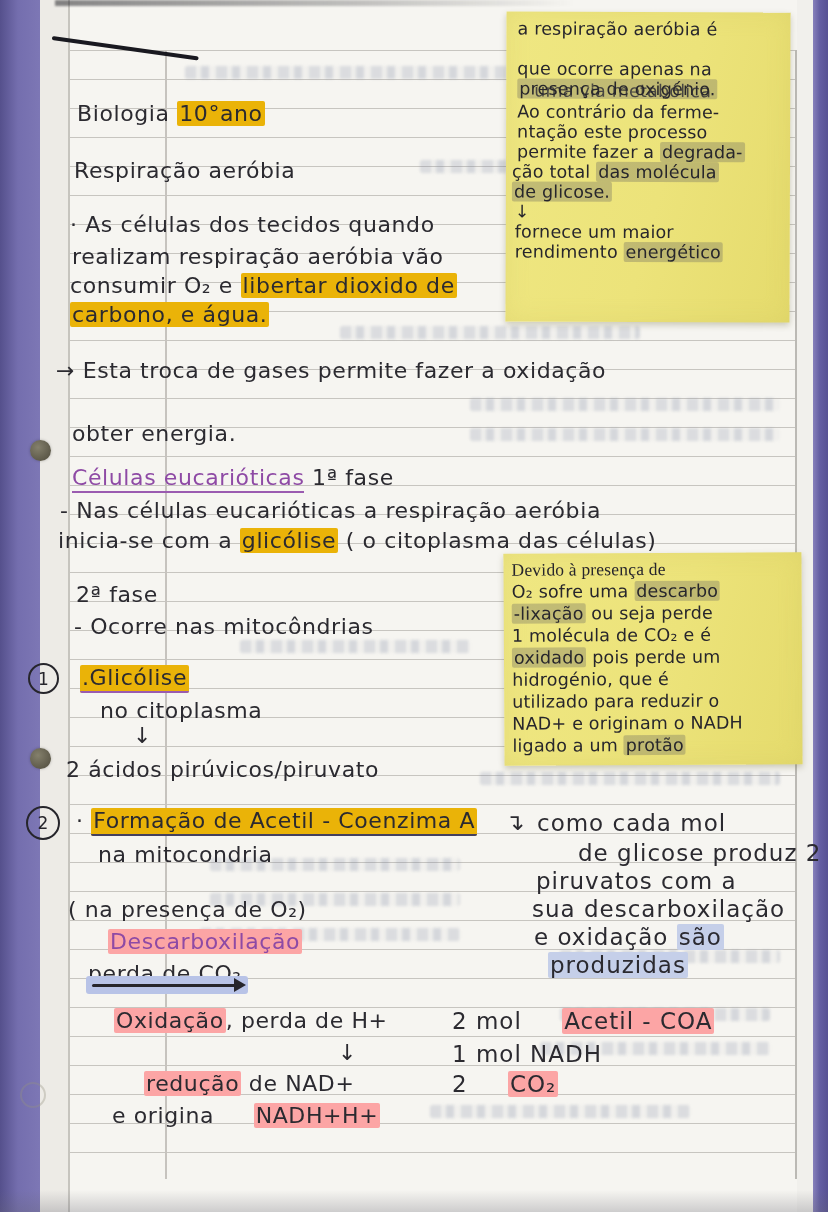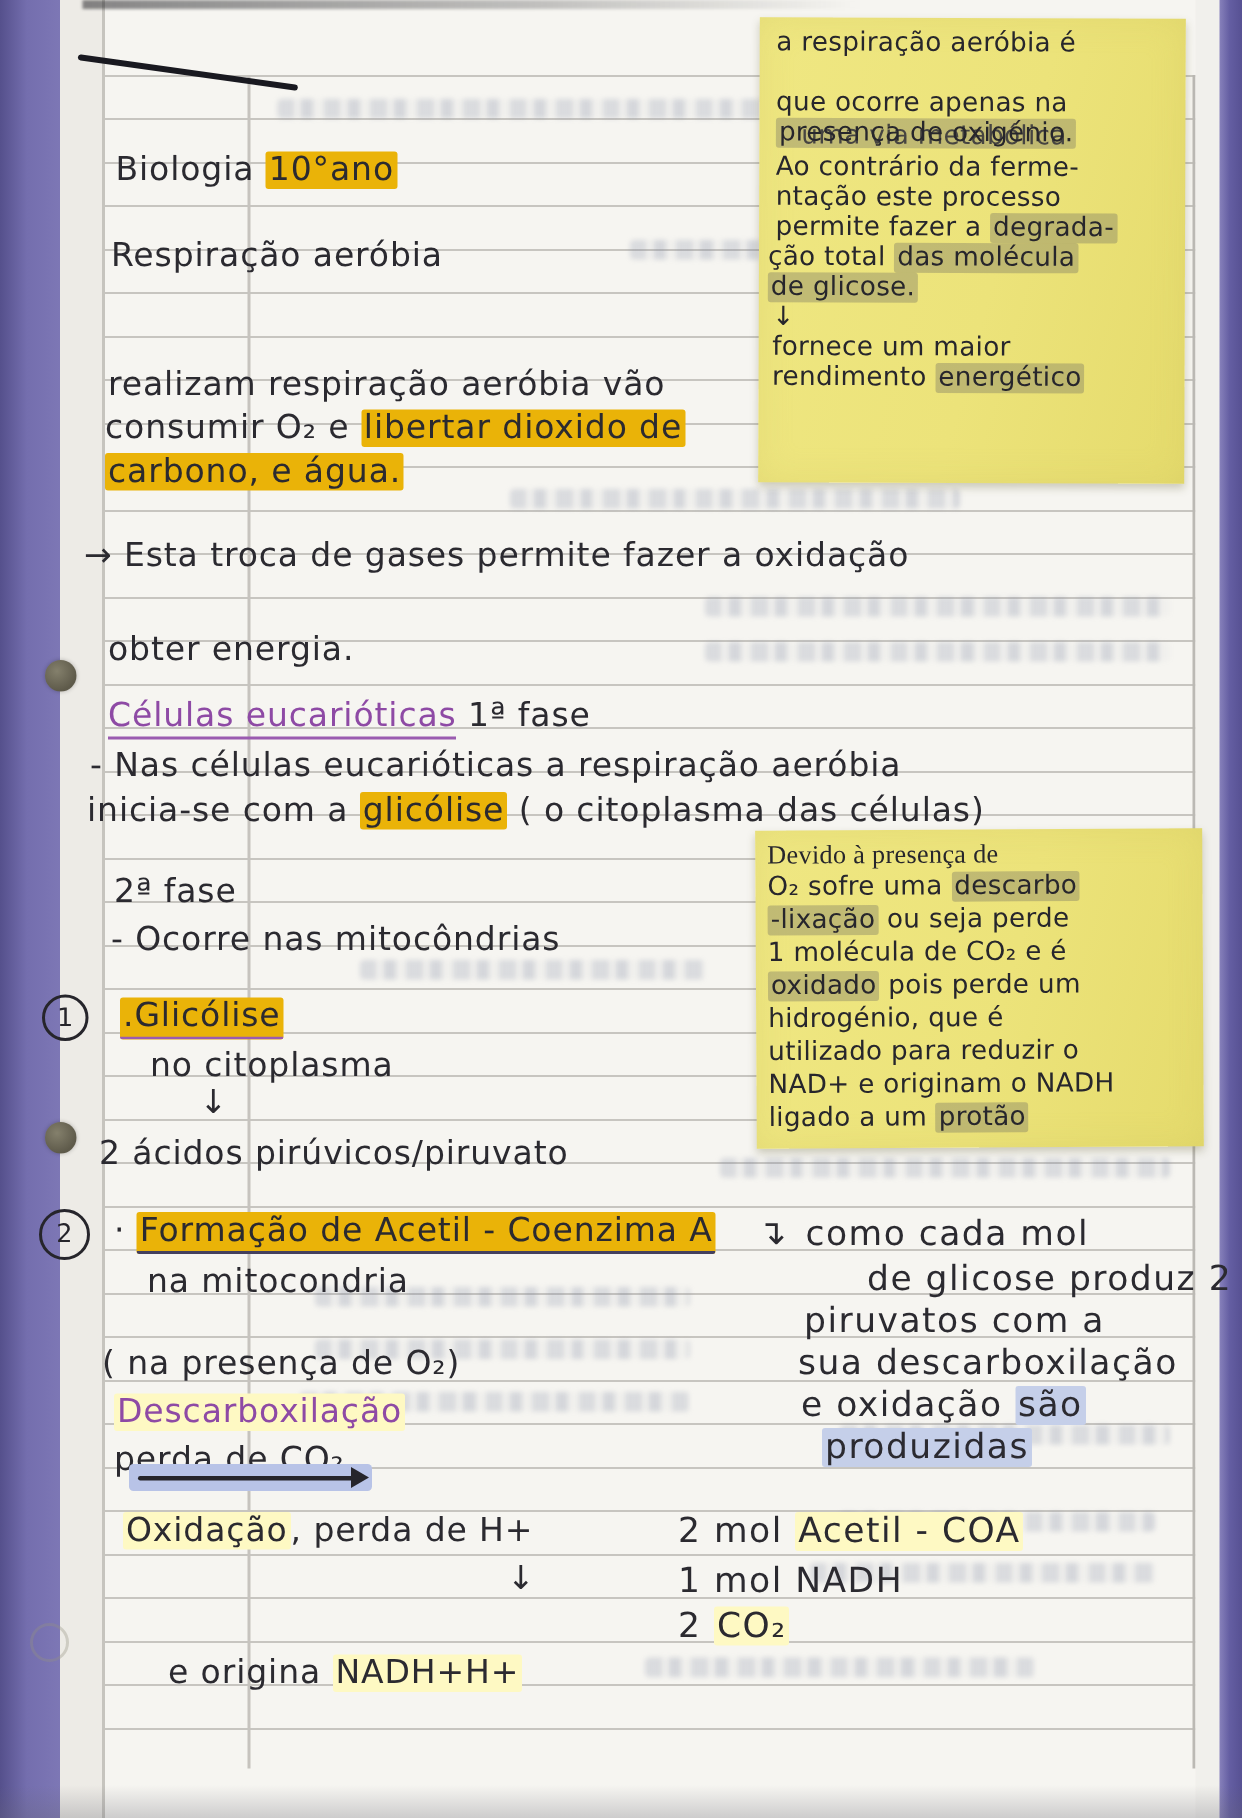--- a/index.html
+++ b/index.html
@@ -33,21 +33,21 @@
       rgba(120,130,158,.26) 16px 24px,rgba(120,130,158,.04) 24px 31px);}
 
   
   .hand{position:absolute;color:#2b2a30;font-size:22px;letter-spacing:.6px;
         white-space:pre;line-height:1.3;}
   .sm{font-size:17.5px;letter-spacing:.2px;}
   .big{font-size:23px;letter-spacing:1px;}
   .pk{color:#8e4aa5;}
   .hb{background:#eab308;border-radius:2px;padding:0 2px;}
   .hb2{background:#c5cfe9;border-radius:2px;padding:0 2px;}
-  .hp{background:#fef9c3;border-radius:2px;padding:0 2px;}
+  .hp{background:#fca5a5;border-radius:2px;padding:0 2px;margin-left:32px;}
   .hg{background:rgba(122,117,100,.38);border-radius:2px;padding:0 2px;}
   .ulp{border-bottom:2.5px solid #9a5bb0;padding-bottom:1px;}
   .uld{border-bottom:2.5px solid #44405e;padding-bottom:1px;}
   .cnum{position:absolute;border:2.2px solid #26252b;border-radius:50%;color:#26252b;
     display:flex;align-items:center;justify-content:center;font-size:17px;background:transparent;}
 
   .sticky{position:absolute;background:linear-gradient(105deg,#efe782,#ece37a 55%,#e5db6c);
     box-shadow:0 3px 6px rgba(90,85,40,.28), inset 0 0 22px rgba(205,195,95,.30);}
   .sticky .hand{color:#27262c;}
 
@@ -87,20 +87,21 @@
   <div class="ghost" style="left:210px;top:893px;width:250px;"></div>
   <div class="ghost" style="left:200px;top:928px;width:260px;"></div>
   <div class="ghost" style="left:560px;top:950px;width:220px;"></div>
   <div class="ghost" style="left:560px;top:1008px;width:210px;"></div>
   <div class="ghost" style="left:540px;top:1042px;width:230px;"></div>
   <div class="ghost" style="left:430px;top:1105px;width:260px;"></div>
 
   <div class="hand" style="left:77px;top:100px;"><span>Biologia </span><span class="hb">10°ano</span></div>
   <div class="hand" style="left:74px;top:157px;">Respiração aeróbia</div>
 
+  <div class="hand" style="left:70px;top:211px;">· As células dos tecidos quando</div>
   <div class="hand" style="left:72px;top:243px;">realizam respiração aeróbia vão</div>
   <div class="hand" style="left:70px;top:272px;"><span>consumir O₂ e </span><span class="hb">libertar dioxido de</span></div>
   <div class="hand" style="left:70px;top:301px;"><span class="hb">carbono, e água.</span></div>
 
   <div class="hand" style="left:56px;top:357px;">→ Esta troca de gases permite fazer a oxidação</div>
   <div class="hand" style="left:72px;top:420px;">obter energia.</div>
 
   <div class="hand" style="left:72px;top:464px;"><span class="pk ulp">Células eucarióticas</span><span> 1ª fase</span></div>
   <div class="hand" style="left:60px;top:497px;">- Nas células eucarióticas a respiração aeróbia</div>
   <div class="hand" style="left:58px;top:527px;"><span>inicia-se com a </span><span class="hb">glicólise</span><span> ( o citoplasma das células)</span></div>
@@ -121,27 +122,28 @@
   <div class="hand big" style="left:505px;top:808px;">↴</div>
   <div class="hand big" style="left:537px;top:809px;">como cada mol</div>
   <div class="hand big" style="left:536px;top:839px;margin-left:42px;">de glicose produz 2</div>
   <div class="hand big" style="left:536px;top:867px;">piruvatos com a</div>
   <div class="hand big" style="left:532px;top:895px;">sua descarboxilação</div>
   <div class="hand big" style="left:534px;top:923px;"><span>e oxidação </span><span class="hb2">são</span></div>
   <div class="hand big" style="left:548px;top:951px;"><span class="hb2">produzidas</span></div>
 
   <div class="hand" style="left:68px;top:896px;">( na presença de O₂)</div>
   <div class="hand" style="left:76px;top:928px;"><span class="pk hp">Descarboxilação</span></div>
-  <div class="hand" style="left:76px;top:960px;text-align:right;">perda de CO₂</div>
+  <div class="hand" style="left:88px;top:960px;text-align:right;">perda de CO₂</div>
   <div class="larrow-band"></div>
   <div class="larrow-line"></div>
   <div class="larrow-head"></div>
 
   <div class="hand" style="left:82px;top:1007px;"><span class="hp">Oxidação</span><span>, perda de H+</span></div>
   <div class="hand" style="left:338px;top:1039px;">↓</div>
+  <div class="hand" style="left:112px;top:1070px;"><span class="hp">redução</span><span> de NAD+</span></div>
   <div class="hand" style="left:112px;top:1102px;"><span>e origina </span><span class="hp">NADH+H+</span></div>
 
   <div class="hand big" style="left:452px;top:1007px;"><span>2 mol </span><span class="hp">Acetil - COA</span></div>
   <div class="hand big" style="left:452px;top:1040px;">1 mol NADH</div>
   <div class="hand big" style="left:452px;top:1070px;"><span>2 </span><span class="hp">CO₂</span></div>
 
   <div class="sticky" style="left:506px;top:12px;width:284px;height:310px;transform:rotate(.2deg);">
     <div class="hand sm" style="left:11px;top:6px;">a respiração aeróbia é</div>
     <div class="hand sm" style="left:28px;top:26px;margin-top:42px;">uma via metabólica</div>
     <div class="hand sm" style="left:11px;top:46px;">que ocorre apenas na</div>

